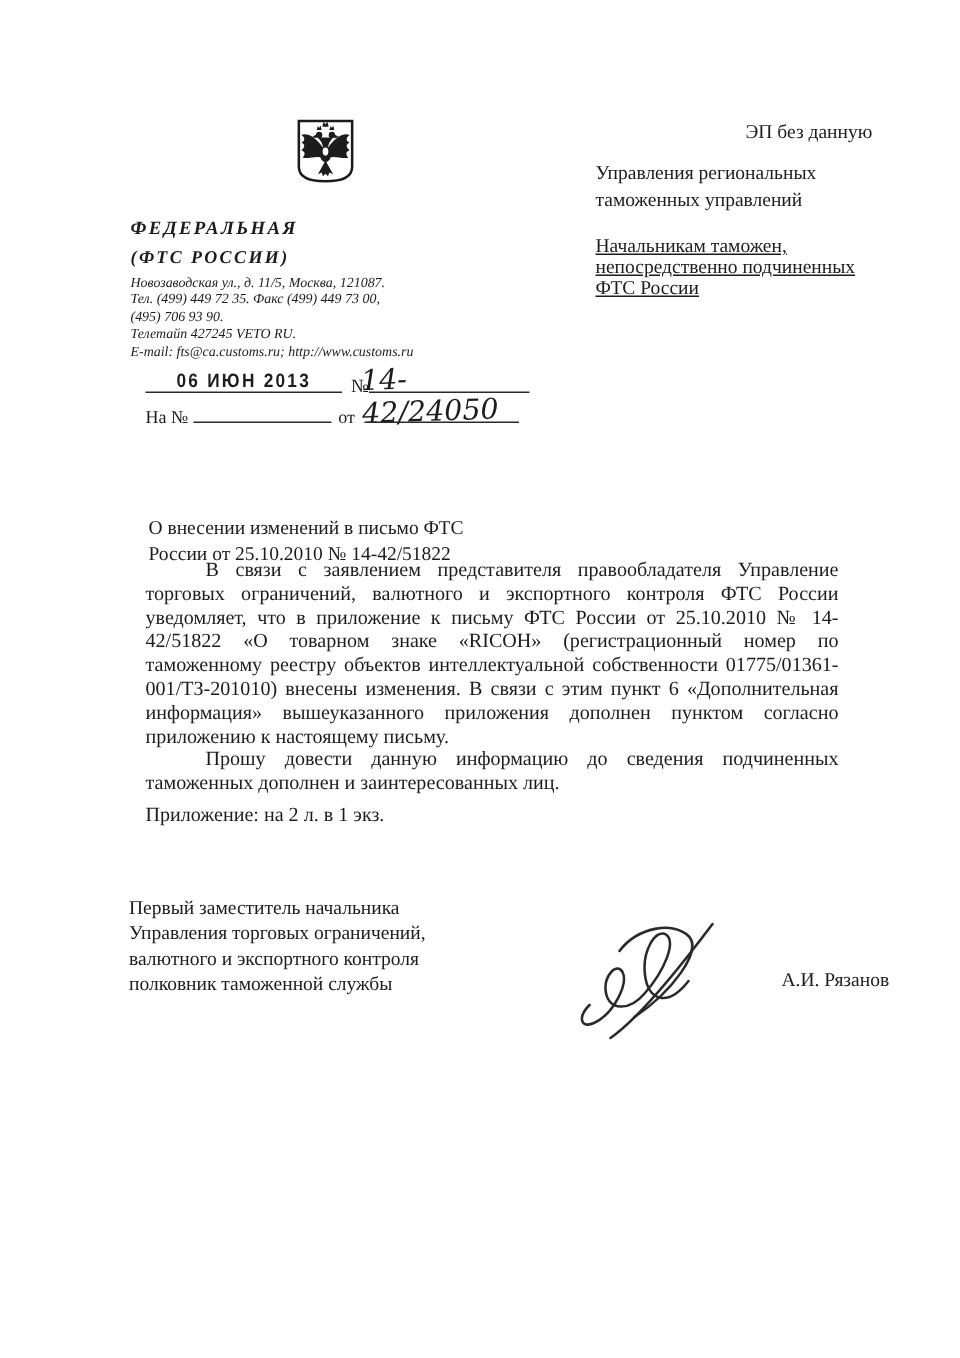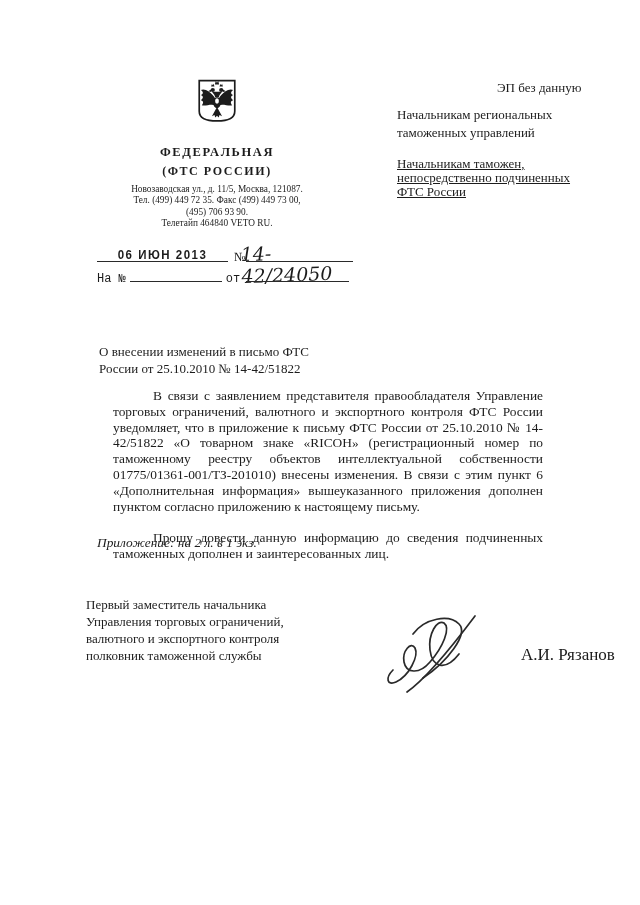--- a/index.html
+++ b/index.html
@@ -10,21 +10,21 @@
   }
   .page{
     position:relative;
     width:640px;height:905px;
     background:#ffffff;
     color:#1c1c1c;
     overflow:hidden;
   }
   .abs{position:absolute;}
   .preline{white-space:pre-line;}
-  .center{text-align:center;}
+  .center{text-align:left;font-style:italic;}
 
   
   .emblem{left:194px;top:79px;width:46px;height:44px;}
   .org-name{left:87px;top:127px;width:260px;font-weight:bold;font-size:12.5px;
             line-height:17px;letter-spacing:1.6px;}
   .org-short{left:87px;top:164px;width:260px;font-weight:bold;font-size:12px;
              letter-spacing:1.6px;}
   .address{left:87px;top:184px;width:260px;font-size:9.3px;line-height:11.4px;}
 
   
@@ -37,40 +37,40 @@
   }
   .date-line{left:97px;top:261px;width:131px;}
   .num-sign{left:234px;top:250px;font-size:12.5px;}
   .num-line{left:246px;top:261px;width:107px;}
   .outgoing-number{
     left:241px;top:241px;width:120px;
     font-style:italic;font-size:19px;
     transform:rotate(-2deg);
     font-family:"DejaVu Serif",serif;
   }
-  .reply-row{left:97px;top:268px;width:260px;font-size:12px;font-family:Liberation Mono, monospace;}
+  .reply-row{left:97px;top:268px;width:260px;font-size:12px;}
   .reply-row .lbl{vertical-align:bottom;}
   .u1{width:92px;height:13px;margin:0 4px;}
   .u2{width:103px;height:13px;margin-left:6px;}
 
   
   .corner-note{left:497px;top:80px;font-size:13px;}
   .recipients-1{left:397px;top:106px;width:200px;font-size:13px;line-height:17.5px;}
   .recipients-2{left:397px;top:157px;width:200px;font-size:13px;line-height:14px;text-decoration:underline;}
 
   .subject{left:99px;top:296px;width:300px;font-size:13px;line-height:16.5px;margin-top:48px;}
 
   .body-text{left:97px;top:372px;width:462px;font-size:13.4px;line-height:15.8px;
              text-align:justify;}
-  .body-text p{margin:16px;text-indent:40px;}
-  .attachment{left:97px;top:535px;font-size:13.4px;font-style:italic;}
+  .body-text p{margin:0;text-indent:40px;}
+  .attachment{left:97px;top:535px;font-size:13.4px;}
 
   .signer-title{left:86px;top:596px;width:260px;font-size:13px;line-height:17px;}
   .autograph{left:383px;top:612px;width:115px;height:82px;}
-  .signer-name{left:521px;top:645px;font-size:17px;}
+  .signer-name{left:521px;top:645px;font-size:13px;}
 </style>
 </head>
 <body>
 
 <div class="page">
 
   <svg class="abs emblem" viewBox="0 0 100 104">
     <path d="M8,4 H92 V76 Q92,99 50,99 Q8,99 8,76 Z" fill="none" stroke="#1c1c1c" stroke-width="4"></path>
     <g fill="#1c1c1c">
       <path d="M46,46 C34,28 20,22 12,26 C20,32 16,36 12,38 C20,42 16,47 12,50 C20,53 17,58 14,62 C24,64 36,58 46,62 Z"></path>
@@ -91,35 +91,36 @@
 
   <div class="abs org-name center preline">
     <span>ФЕДЕРАЛЬНАЯ</span><br>
   </div>
   <div class="abs org-short center">(ФТС РОССИИ)</div>
 
   <div class="abs address center">
     <div>Новозаводская ул., д. 11/5, Москва, 121087.</div>
     <div>Тел. (499) 449 72 35. Факс (499) 449 73 00,</div>
     <div>(495) 706 93 90.</div>
-    <div>Телетайп 464840 VETO RU.</div>
+    <div>Телетайп 427245 VETO RU.</div>
+    <div>E-mail: fts@ca.customs.ru; http://www.customs.ru</div>
   </div>
 
   <div class="abs date-stamp">06 ИЮН 2013</div>
   <div class="abs date-line ref-underline"></div>
   <div class="abs num-sign">№</div>
   <div class="abs num-line ref-underline"></div>
   <div class="abs outgoing-number">14-42/24050</div>
 
   <div class="abs reply-row">
     <span class="lbl">На №</span><span class="ref-underline u1"></span><span class="lbl">от</span><span class="ref-underline u2"></span>
   </div>
 
   <div class="abs corner-note">ЭП без данную</div>
-  <div class="abs recipients-1 preline">Начальникам региональных
+  <div class="abs recipients-1 preline">Управления региональных
 таможенных управлений</div>
   <div class="abs recipients-2 preline">Начальникам таможен,
 непосредственно подчиненных
 ФТС России</div>
 
   <div class="abs subject preline">О внесении изменений в письмо ФТС
 России от 25.10.2010 № 14-42/51822</div>
 
   <div class="abs body-text">
     <p>В связи с заявлением представителя правообладателя Управление торговых ограничений, валютного и экспортного контроля ФТС России уведомляет, что в приложение к письму ФТС России от 25.10.2010 № 14-42/51822 «О товарном знаке «RICOH» (регистрационный номер по таможенному реестру объектов интеллектуальной собственности 01775/01361-001/ТЗ-201010) внесены изменения. В связи с этим пункт 6 «Дополнительная информация» вышеуказанного приложения дополнен пунктом согласно приложению к настоящему письму.</p>

